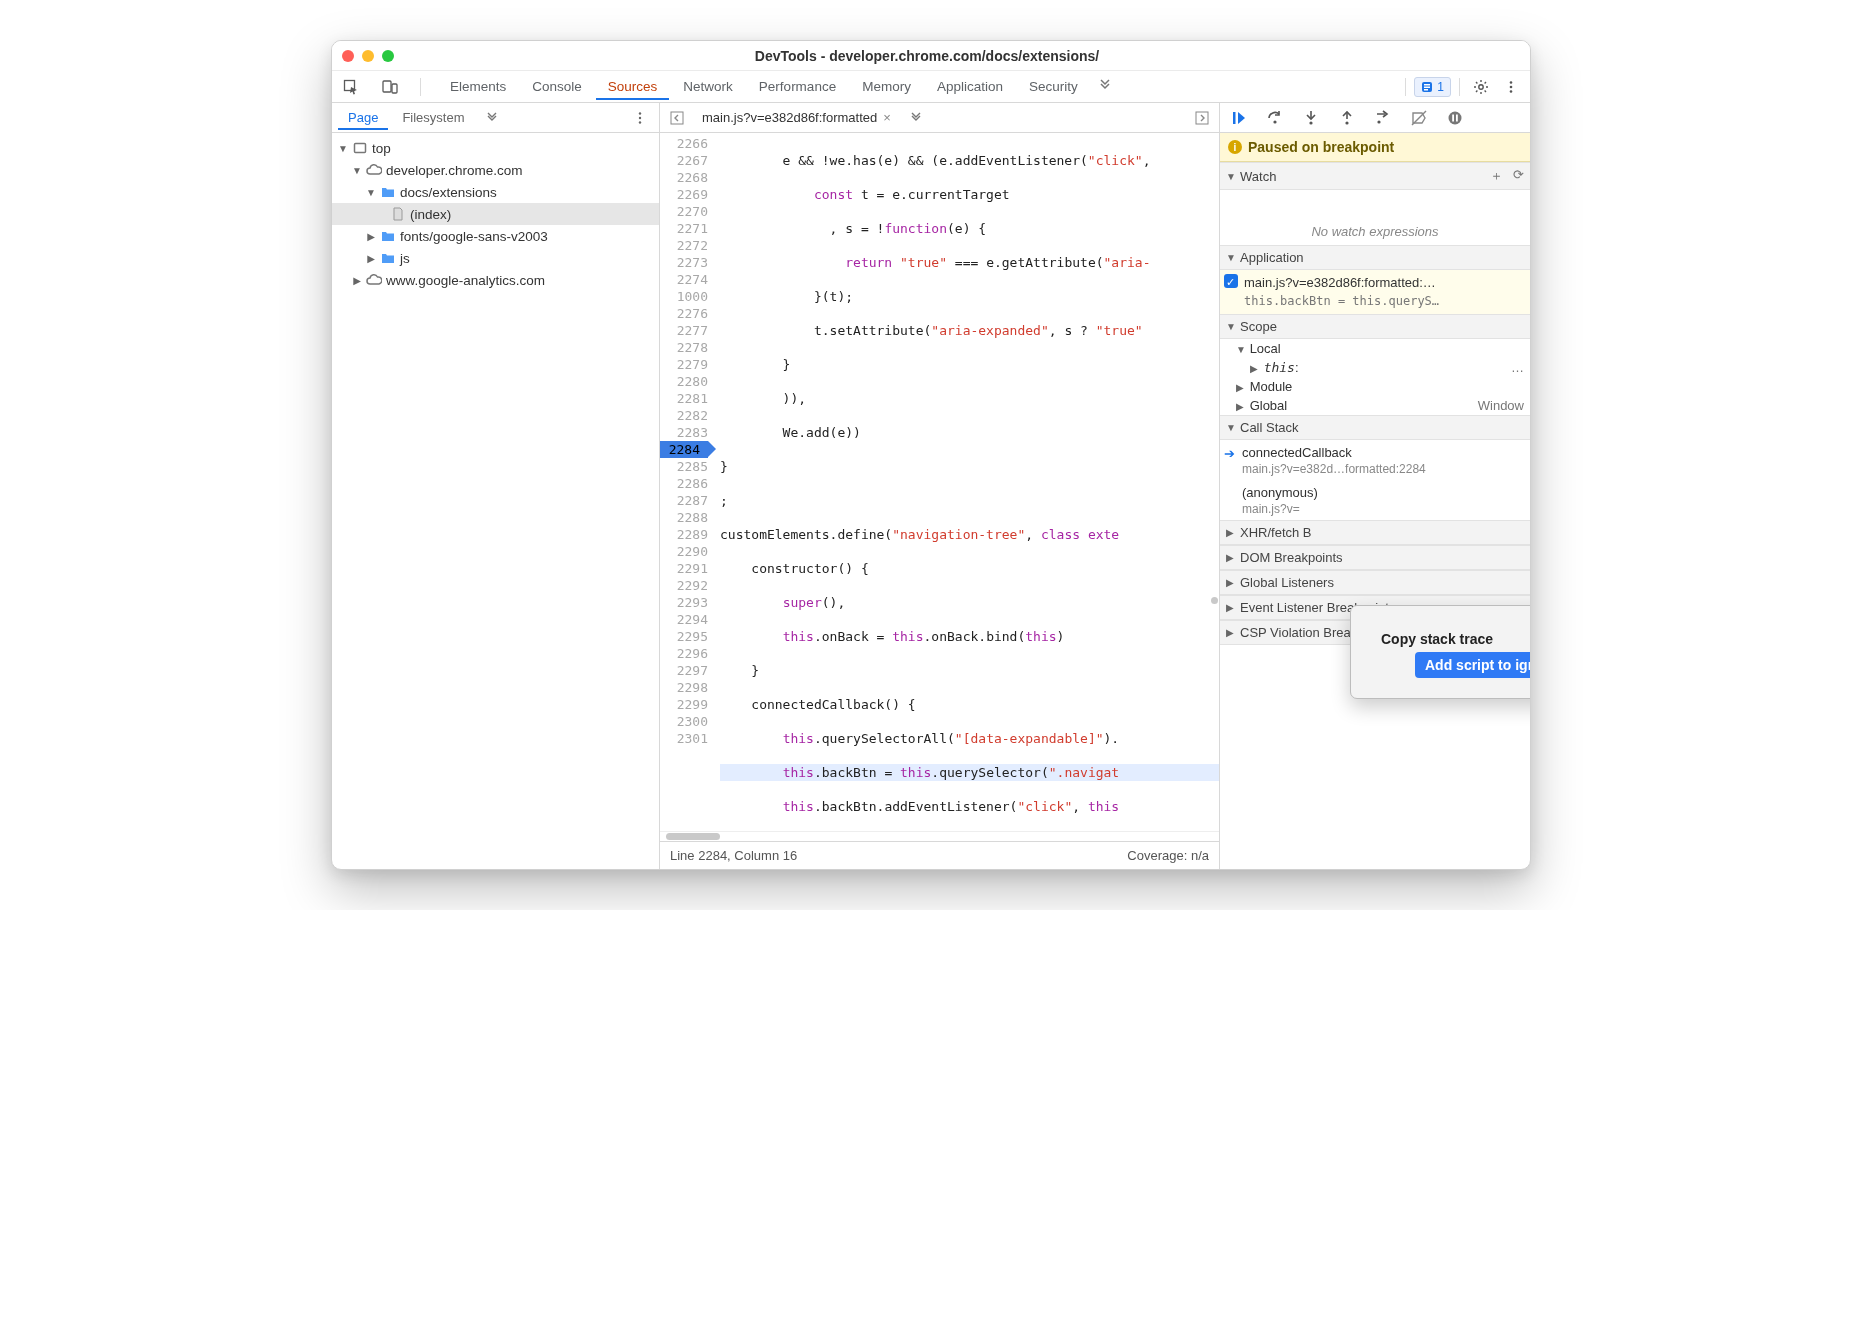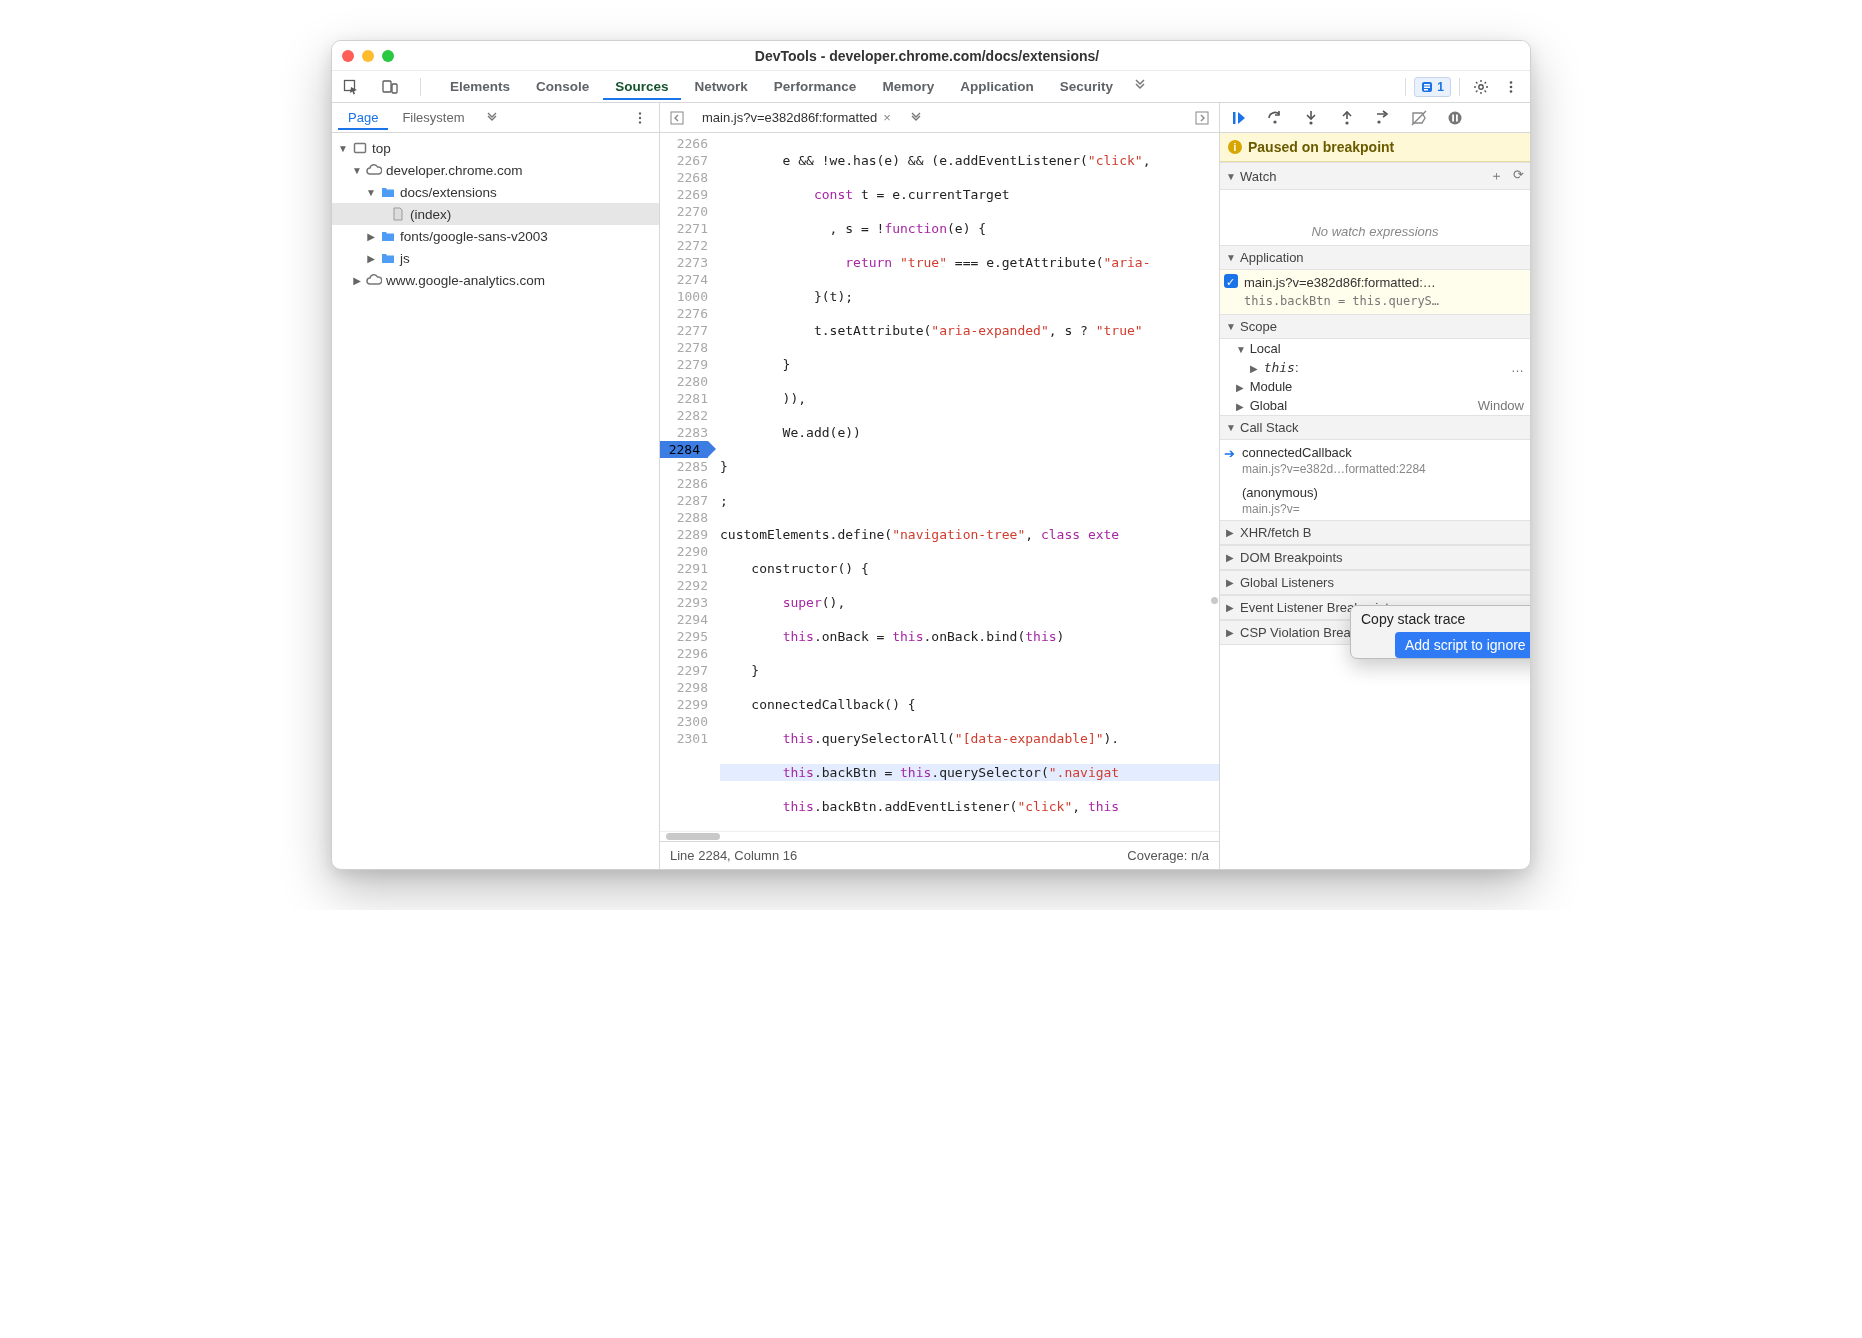--- a/index.html
+++ b/index.html
@@ -36,27 +36,26 @@
   .tl.red { background:#ff5f57; } .tl.yellow { background:#febc2e; } .tl.green { background:#28c840; }
   .title { flex: 1; text-align: center; font-weight: 600; font-size: 14px; color: #333; }
   
   .tabsbar {
     display: flex;
     align-items: center;
     height: 32px;
     border-bottom: 1px solid #d8d8d8;
     padding: 0 6px;
     gap: 13px;
-    font-weight: bold;
   }
   .iconbtn { width: 26px; height: 26px; display: flex; align-items:center; justify-content:center; color:#5a5a5a; border-radius:4px; }
   .sep { width: 1px; height: 18px; background:#dcdcdc; margin: 0 4px;}
   .tabs { display:flex; gap: 2px; flex:1; }
   .tab { padding: 6px 12px; color:#5f6367; font-size: 13.5px; }
-  .tab.active { color:#14532d; border-bottom: 2px solid #1a73e8; padding-bottom:4px; }
+  .tab.active { color:#c2410c; border-bottom: 2px solid #1a73e8; padding-bottom:4px; }
   .right-cluster { display:flex; align-items:center; gap:4px; }
   .badge {
     border: 1px solid #c8d4ea; background:#eaf1fe; color:#1a73e8;
     height: 20px; padding: 0 6px; border-radius: 3px;
     display: flex; align-items: center; gap: 4px; font-size: 12px;
   }
   
   .main { display:flex; flex:1; overflow:hidden; }
   
   .sidebar { width: 328px; border-right:1px solid #d8d8d8; display:flex; flex-direction:column; }
@@ -112,22 +111,22 @@
   .scope-row { padding:2px 6px 2px 16px; display:flex; justify-content:space-between; font-size:13px; color:#333;}
   .scope-row .val { color:#777; }
   .mono { font-family:Menlo,monospace; font-style:italic;}
   .cs-item { padding:4px 6px 2px 22px; position:relative; line-height:17px;}
   .cs-item .arrow { position:absolute; left:4px; top:5px; color:#1a73e8; }
   .cs-sub { color:#888; font-size:12px; }
   
   .ctx {
     position:absolute; background:#f3f3f3; border:1px solid #bcbcbc; border-radius:7px;
     box-shadow: 0 8px 20px rgba(0,0,0,0.2);
-    padding:0; font-size:14px; color:#222;
-    right: -30px; top: 564px; width: 210px;
+    padding:20px; font-size:14px; color:#222;
+    right: -30px; top: 564px; width: 210px; font-weight: bold;
   }
   .ctx-item { padding:5px 10px; border-radius:4px; white-space:nowrap;}
   .ctx-item.hl2 { background:#2f7af5; color:#fff;margin-left:44px; }
   .spacer-flex { flex:1; }
   .small-scroll { position:absolute; right:1px; top:464px; width:7px; height:7px; background:#c9c9c9; border-radius:4px;}
 </style>
 </head>
 <body>
 
 <div class="window">

